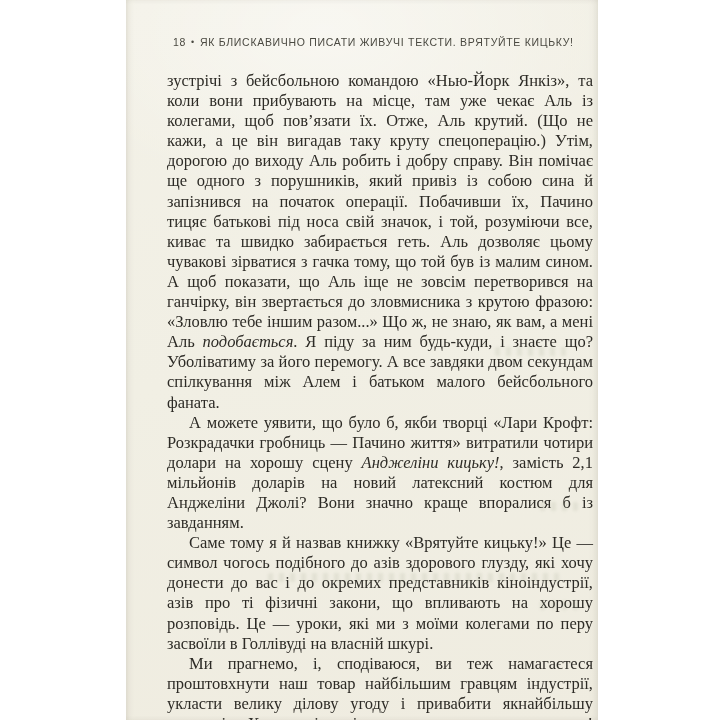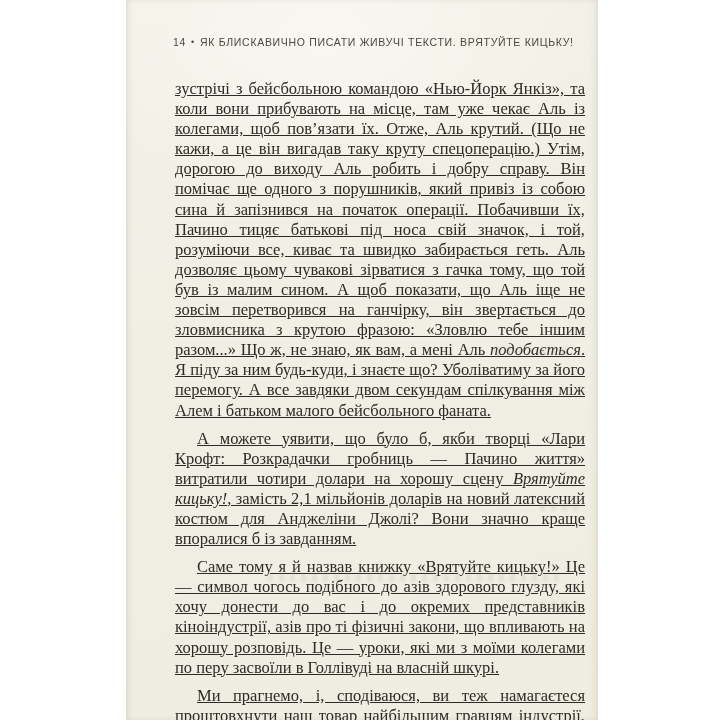--- a/index.html
+++ b/index.html
@@ -45,21 +45,21 @@
   .text-block {
     position: absolute;
     top: 71px; left: 41px;
     width: 426px;
     font-size: 16.5px;
     line-height: 20.1px;
     color: var(--text-color);
     text-align: justify;
     hyphens: manual;
   }
-  .text-block p { margin: 8px; text-decoration: underline; }
+  .text-block p { margin: 0; }
   .text-block p.indent { text-indent: 22px; }
   .text-block em { font-style: italic; }
   
   .bleed {
     position: absolute;
     height: 9px;
     background: repeating-linear-gradient(90deg,
       rgba(145,152,128,0.32) 0 5px, rgba(145,152,128,0) 5px 11px);
     filter: blur(1.4px);
     opacity: 0.45;
@@ -71,26 +71,26 @@
   .bleed.b3 { top: 573px; left: 142px; width: 292px; }
   .bleed.b4 { top: 601px; left: 414px; width: 38px; }
 </style>
 </head>
 <body>
 
 <div class="photo">
   <div class="book-page">
 
     <div class="running-header">
-      <span>14</span><span class="sep">•</span><span>ЯК БЛИСКАВИЧНО ПИСАТИ ЖИВУЧІ ТЕКСТИ. ВРЯТУЙТЕ КИЦЬКУ!</span>
+      <span>18</span><span class="sep">•</span><span>ЯК БЛИСКАВИЧНО ПИСАТИ ЖИВУЧІ ТЕКСТИ. ВРЯТУЙТЕ КИЦЬКУ!</span>
     </div>
 
     <div class="text-block">
         <p><span>зустрічі з бейсбольною командою «Нью-Йорк Янкіз», та коли вони прибувають на місце, там уже чекає Аль із колегами, щоб пов’язати їх. Отже, Аль крутий. (Що не кажи, а це він вигадав таку круту спецоперацію.) Утім, дорогою до виходу Аль робить і добру справу. Він помічає ще одного з порушників, який при­віз із собою сина й запізнився на початок операції. Побачивши їх, Пачино тицяє батькові під носа свій значок, і той, розумію­чи все, киває та швидко забирається геть. Аль дозволяє цьому чувакові зірватися з гачка тому, що той був із малим сином. А щоб показати, що Аль іще не зовсім перетворився на ганчір­ку, він звертається до зловмисника з крутою фразою: «Зловлю тебе іншим разом...» Що ж, не знаю, як вам, а мені Аль </span><em>подо­бається</em><span>. Я піду за ним будь-куди, і знаєте що? Уболіватиму за його перемогу. А все завдяки двом секундам спілкування між Алем і батьком малого бейсбольного фаната.</span></p>
-        <p class="indent"><span>А можете уявити, що було б, якби творці «Лари Крофт: Розкрадачки гробниць — Пачино життя» витратили чотири долари на хорошу сцену </span><em>Врятуйте кицьку!</em><span>, замість 2,1 міль­йонів доларів на новий латексний костюм для Анджеліни Джолі? Вони значно краще впоралися б із завданням.</span></p>
+        <p class="indent"><span>А можете уявити, що було б, якби творці «Лари Крофт: Розкрадачки гробниць — Пачино життя» витратили чотири долари на хорошу сцену </span><em>Анджеліни кицьку!</em><span>, замість 2,1 міль­йонів доларів на новий латексний костюм для Анджеліни Джолі? Вони значно краще впоралися б із завданням.</span></p>
         <p class="indent"><span>Саме тому я й назвав книжку «Врятуйте кицьку!» Це — сим­вол чогось подібного до азів здорового глузду, які хочу донес­ти до вас і до окремих представників кіноіндустрії, азів про ті фізичні закони, що впливають на хорошу розповідь. Це — уроки, які ми з моїми колегами по перу засвоїли в Голлівуді на власній шкурі.</span></p>
         <p class="indent"><span>Ми прагнемо, і, сподіваюся, ви теж намагаєтеся проштов­хнути наш товар найбільшим гравцям індустрії, укласти ве­лику ділову угоду і привабити якнайбільшу аудиторію. Хоче­мо хіт — і сиквел до нього, якщо вдасться! Навіщо вступати</span></p>
       </div>
 
     <div class="bleed b1"></div>
     <div class="bleed b2"></div>
     <div class="bleed b3"></div>
     <div class="bleed b4"></div>
 
   </div>

